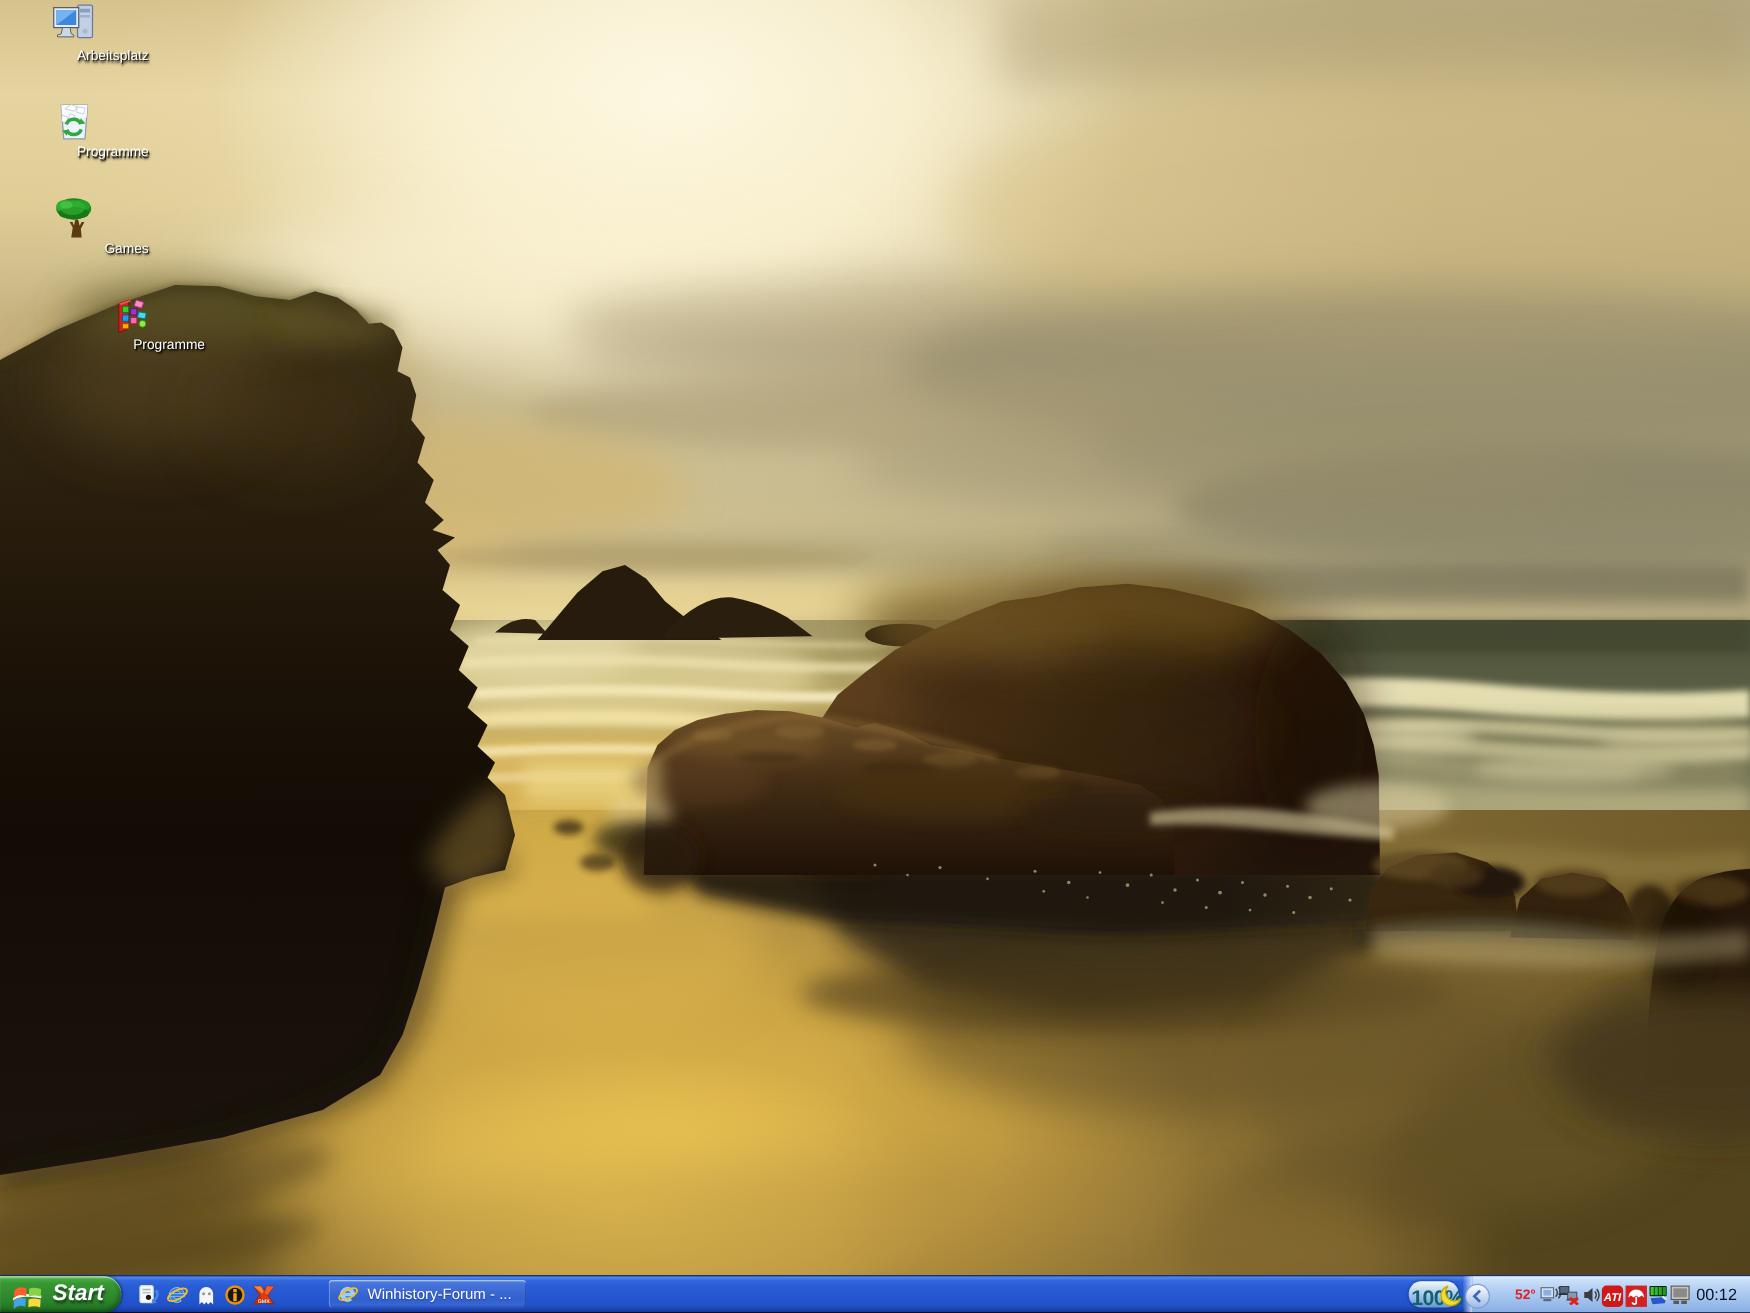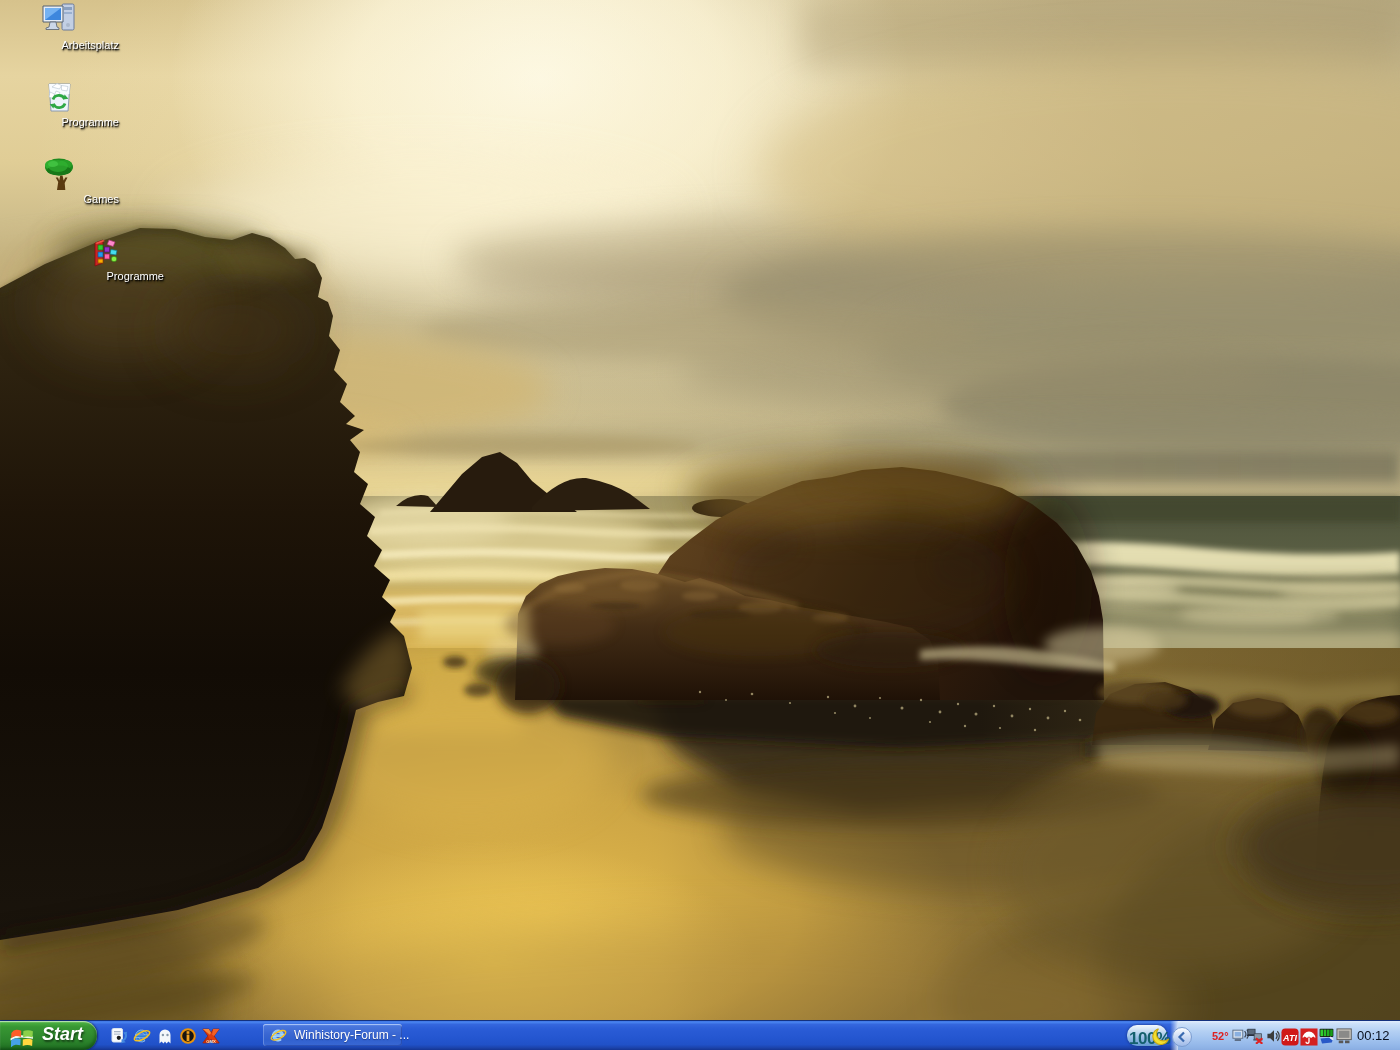--- a/index.html
+++ b/index.html
@@ -11,21 +11,21 @@
 #taskbar{position:absolute;left:0;top:1020px;width:1400px;height:30px;
   background:linear-gradient(to bottom,#1e4bb8 0%,#3a70e0 3%,#4a85ef 7%,#3466dd 15%,#2a5cd6 30%,#2456d0 60%,#2051c8 82%,#1c44ad 92%,#153592 100%);
 }
 #taskbar .edge{position:absolute;top:0;left:0;width:100%;height:1px;background:#14317e;}
 #startbtn{position:absolute;left:0;top:1021px;width:97px;height:29px;border-radius:0 14px 14px 0;
   background:linear-gradient(to bottom,#73c866 0%,#47ab3e 8%,#379733 20%,#328d30 45%,#2b832b 70%,#227424 90%,#1b6620 100%);
   box-shadow:inset 0 1px 1px rgba(255,255,255,.55), inset -2px -2px 3px rgba(0,40,0,.35), 1px 0 2px rgba(0,0,30,.5);
 }
 #startbtn .stxt{position:absolute;left:42px;top:3px;color:#fff;font-size:18px;font-weight:bold;font-style:italic;text-shadow:1px 2px 2px rgba(0,0,0,.5);}
 .ql{position:absolute;top:1027px;width:18px;height:18px;}
-#taskbtn{position:absolute;left:263px;top:1024px;width:139px;height:22px;border-radius:3px;
+#taskbtn{position:absolute;left:263px;top:1024px;width:158px;height:22px;border-radius:3px;
   background:linear-gradient(to bottom,#6f97e8 0%,#4a77dd 10%,#3a67d2 45%,#3161cf 70%,#3968d4 100%);
   box-shadow:inset 0 1px 0 rgba(200,220,255,.65), inset 1px 0 0 rgba(170,195,245,.4), inset -1px -1px 0 rgba(20,40,120,.35);
   color:#fff;font-size:12px;line-height:22px;}
 #taskbtn .t{position:absolute;left:31px;top:0;white-space:nowrap;text-shadow:0 1px 1px rgba(0,0,40,.4);}
 #tray{position:absolute;left:1178px;top:1021px;width:222px;height:29px;
   background:linear-gradient(to bottom,#e2eefc 0%,#cbe0f9 10%,#b4d0f3 35%,#a3c4ef 60%,#93b7e9 85%,#89ade2 100%);}
 #tray .cap{position:absolute;left:-8px;top:0;width:8px;height:29px;background:linear-gradient(to right,rgba(226,238,252,0),rgba(226,238,252,.9));}
 #clock{position:absolute;left:1357px;top:1028px;color:#08101e;font-size:13px;}
 .temp{position:absolute;top:1030px;font-size:11px;font-weight:bold;}
 </style>

